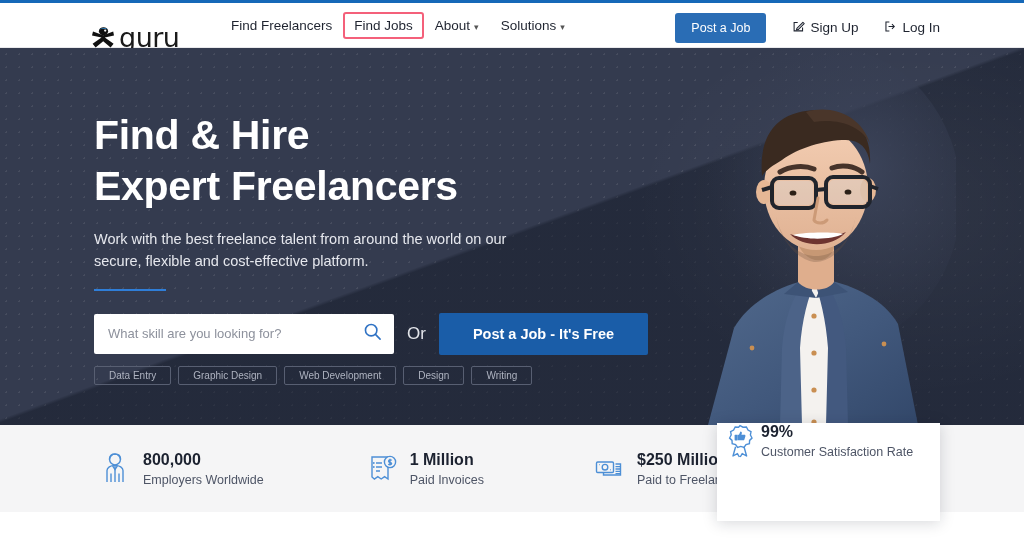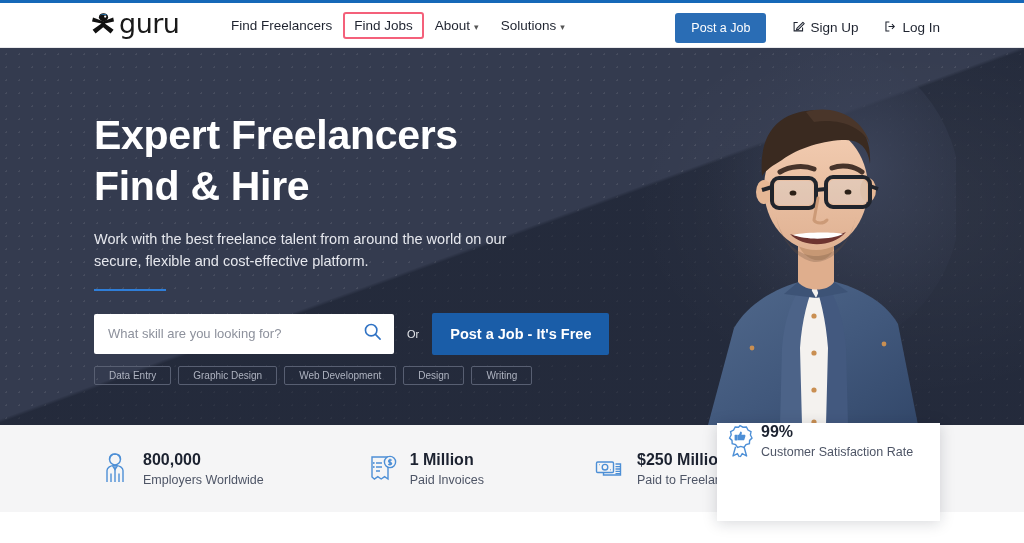--- a/index.html
+++ b/index.html
@@ -17,21 +17,21 @@
     background: #1668b8;
   }
 
   
   .header {
     position: absolute; top: 3px; left: 0; width: 1024px; height: 45px;
     background: #ffffff;
     display: flex; align-items: center;
     border-bottom: 1px solid #e9e9ec;
   }
-  .logo { position: absolute; left: 90px; top: 9px; display: flex; align-items: center; }
+  .logo { position: absolute; left: 90px; top: 23px; display: flex; align-items: center; }
   .logo-mark { width: 26px; height: 24px; position: relative; }
   .logo-word {
     font-size: 27px; color: #1a1a1a; letter-spacing: -0.5px;
     font-weight: 400; margin-left: 3px; line-height: 24px;
     font-family: "DejaVu Sans", sans-serif;
   }
   .nav { position: absolute; left: 220px; top: 0; height: 45px; display: flex; align-items: center; gap: 0; }
   .nav-item {
     font-size: 13.5px; color: #1f2430; padding: 6px 11px;
     font-weight: 400; white-space: nowrap; cursor: pointer;
@@ -90,24 +90,24 @@
   .search-row { margin-top: 22px; display: flex; align-items: center; }
   .search-box {
     width: 300px; height: 40px; background: #fff; border-radius: 2px;
     display: flex; align-items: center; padding: 0 12px 0 14px;
   }
   .search-input {
     flex: 1; border: none; outline: none; font-size: 13px; color: #3d4251;
     font-family: "Liberation Sans", sans-serif; background: transparent;
   }
   .search-input::placeholder { color: #8d919c; }
-  .or-label { color: #e3e5ea; font-size: 11px; margin: 0 13px; }
+  .or-label { color: #e3e5ea; font-size: 17px; margin: 0 13px; }
   .btn-post-hero {
     background: #1a5da8; color: #fff; border: none; cursor: pointer;
-    font-size: 14.5px; font-weight: 700; padding: 0 18px; height: 42px;
+    font-size: 14.5px; font-weight: 700; padding: 0 34px; height: 42px;
     border-radius: 2px; font-family: "Liberation Sans", sans-serif; white-space: nowrap;
   }
 
   .chips { margin-top: 11px; display: flex; gap: 7px; }
   .chip {
     border: 1px solid #585f72; border-radius: 2px; color: #aeb3c0;
     font-size: 10px; padding: 3px 14px; background: transparent;
     cursor: pointer; white-space: nowrap; font-family: "Liberation Sans", sans-serif;
   }
 
@@ -273,22 +273,22 @@
         <path d="M162 150 L158 172 C160 176 168 176 171 172" stroke="#cc9a77" stroke-width="3" fill="none" stroke-linecap="round"></path>
 
         <path d="M134 186 C148 200 176 200 190 184 C176 190 148 191 134 186 Z" fill="#6d3430"></path>
         <path d="M137 187 C150 184 176 184 187 186 C176 192 150 192 137 187 Z" fill="#ffffff"></path>
 
         <path d="M120 168 C126 200 148 214 160 214 C174 214 196 198 200 166 C196 196 176 208 160 208 C144 208 126 196 120 168 Z" fill="#6b5140" opacity="0.28"></path>
       </svg>
     </div>
 
     <div class="hero-content">
+      <div class="h1">Find &amp; Hire</div>
       <div class="h1">Expert Freelancers</div>
-      <div class="h1">Find &amp; Hire</div>
       <div class="sub">Work with the best freelance talent from around the world on our secure, flexible and cost-effective platform.</div>
       <div class="accent-rule"></div>
 
       <div class="search-row">
         <div class="search-box">
           <input class="search-input" type="text" placeholder="What skill are you looking for?" style="">
           <span>
             <svg width="19" height="19" viewBox="0 0 20 20" fill="none" stroke="#2f72c4" stroke-width="1.7">
               <circle cx="8.6" cy="8.6" r="6"></circle>
               <path d="M13.1 13.1 L18 18" stroke-linecap="round"></path>

